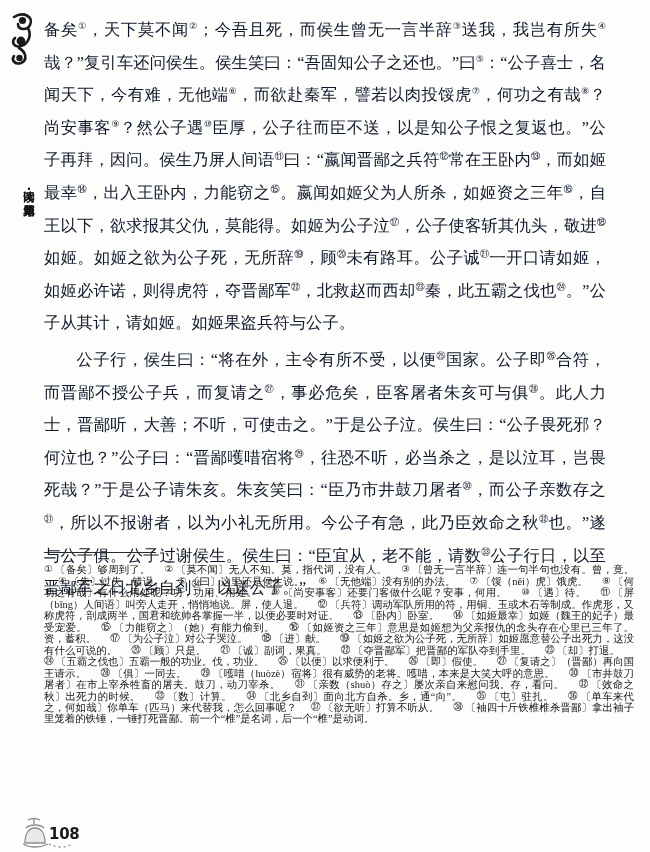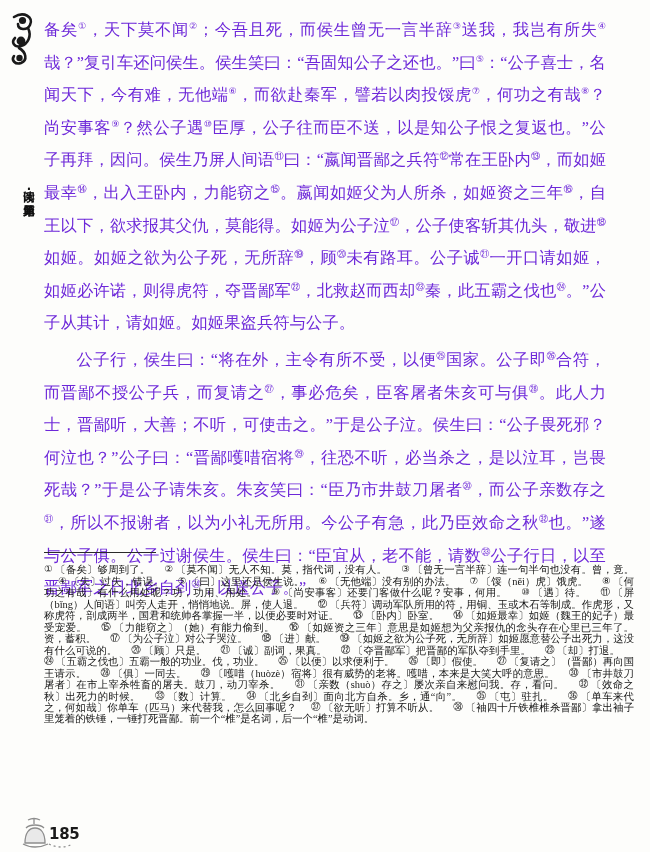--- a/index.html
+++ b/index.html
@@ -54,21 +54,21 @@
   
   .body-col {
     position: absolute;
     left: 44px;
     top: 14px;
     width: 562px;
   }
   .para {
     font-size: 16.3px;
     line-height: 32.6px;
-    color: #6d28d9;
+    color: #0f172a;
     text-align: justify;
     text-justify: inter-character;
     letter-spacing: 0.1px;
     margin: 0;
   }
   .para + .para {
     margin-top: 4px;
   }
   .indent {
     text-indent: 2em;
@@ -180,16 +180,16 @@
         <g stroke="#8d8d8d" stroke-width="1.3" fill="none">
           <path d="M6 3 C10 1, 14 1, 18 3"></path>
           <path d="M12 2 L12 7"></path>
           <path d="M4 11 C8 7, 18 7, 22 11"></path>
           <path d="M3 26 C3 16, 7 11, 13 11 C19 11, 23 16, 23 26 Z" fill="#e9e9e9"></path>
           <path d="M1 27 C8 31, 18 31, 26 27"></path>
           <path d="M27 27 C34 31, 44 31, 50 27" stroke-dasharray="2 3"></path>
         </g>
       </svg>
     </div>
-    <div class="folio-num">185</div>
+    <div class="folio-num">108</div>
   </div>
 
 </div>
 
 </body></html>

